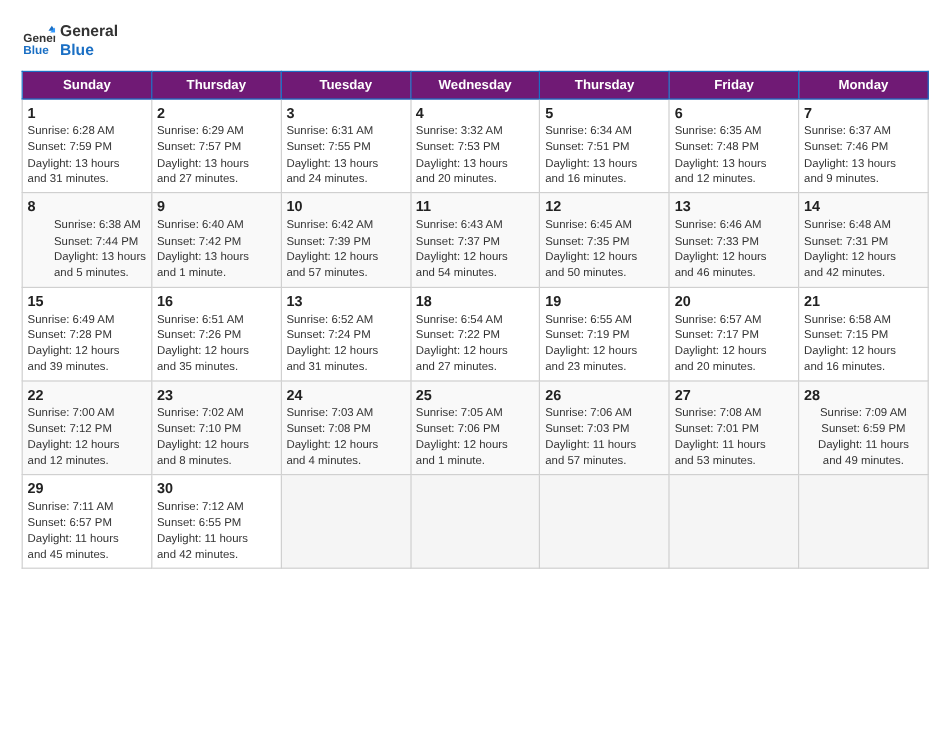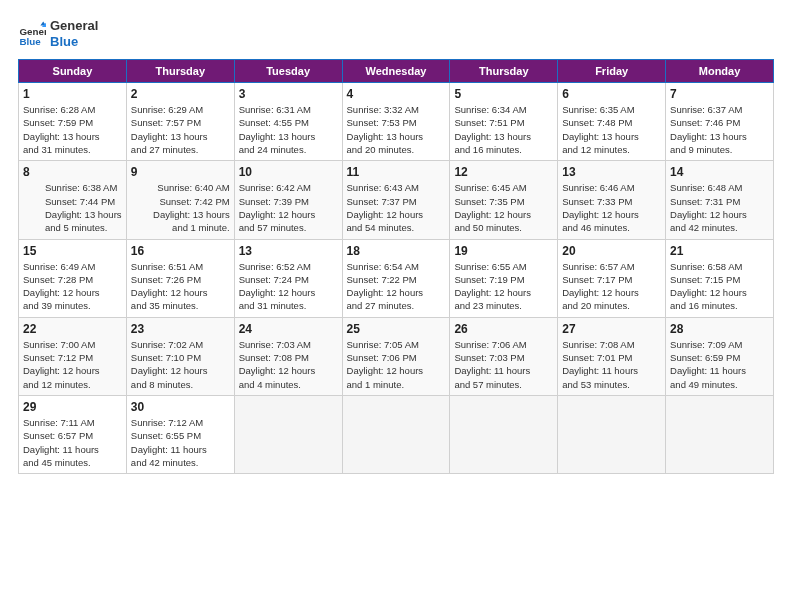--- a/index.html
+++ b/index.html
@@ -132,21 +132,21 @@
           <td>
             <span class="day-num">2</span>
             <div class="day-info" style="white-space: pre-line;">Sunrise: 6:29 AM
 Sunset: 7:57 PM
 Daylight: 13 hours
 and 27 minutes.</div>
           </td>
           <td>
             <span class="day-num">3</span>
             <div class="day-info" style="white-space: pre-line;">Sunrise: 6:31 AM
-Sunset: 4:55 PM
+Sunset: 7:55 PM
 Daylight: 13 hours
 and 24 minutes.</div>
           </td>
           <td>
             <span class="day-num">4</span>
             <div class="day-info" style="white-space: pre-line;">Sunrise: 3:32 AM
 Sunset: 7:53 PM
 Daylight: 13 hours
 and 20 minutes.</div>
           </td>
@@ -175,21 +175,21 @@
         <tr>
           <td>
             <span class="day-num">8</span>
             <div class="day-info" style="white-space: pre-line; margin-left: 22px;">Sunrise: 6:38 AM
 Sunset: 7:44 PM
 Daylight: 13 hours
 and 5 minutes.</div>
           </td>
           <td>
             <span class="day-num">9</span>
-            <div class="day-info" style="white-space: pre-line; text-align: right;">Sunrise: 6:40 AM
+            <div class="day-info" style="white-space: pre-line;">Sunrise: 6:40 AM
 Sunset: 7:42 PM
 Daylight: 13 hours
 and 1 minute.</div>
           </td>
           <td>
             <span class="day-num">10</span>
             <div class="day-info" style="white-space: pre-line;">Sunrise: 6:42 AM
 Sunset: 7:39 PM
 Daylight: 12 hours
 and 57 minutes.</div>
@@ -312,21 +312,21 @@
           </td>
           <td>
             <span class="day-num">27</span>
             <div class="day-info" style="white-space: pre-line;">Sunrise: 7:08 AM
 Sunset: 7:01 PM
 Daylight: 11 hours
 and 53 minutes.</div>
           </td>
           <td>
             <span class="day-num">28</span>
-            <div class="day-info" style="white-space: pre-line;">Sunrise: 7:09 AM
+            <div class="day-info" style="white-space: pre-line; text-align: center;">Sunrise: 7:09 AM
 Sunset: 6:59 PM
 Daylight: 11 hours
 and 49 minutes.</div>
           </td>
         </tr>
         <tr>
           <td>
             <span class="day-num">29</span>
             <div class="day-info" style="white-space: pre-line;">Sunrise: 7:11 AM
 Sunset: 6:57 PM

